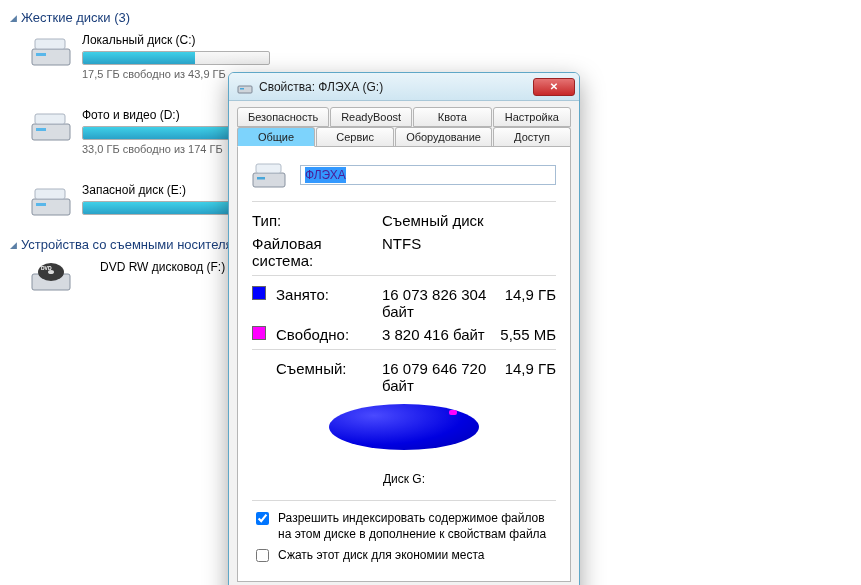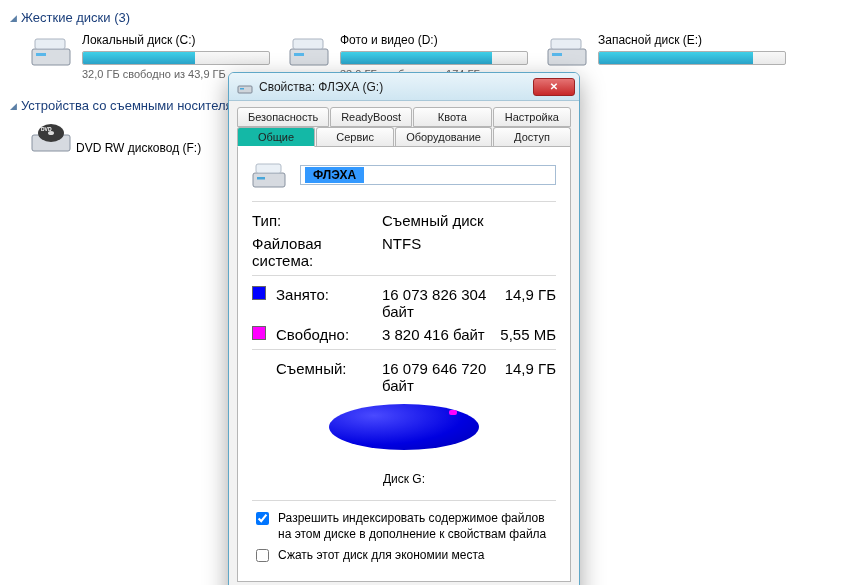--- a/index.html
+++ b/index.html
@@ -2,31 +2,31 @@
 <html><head>
 <meta charset="utf-8">
 <style>
   * { box-sizing: border-box; font-family: "Segoe UI", Tahoma, sans-serif; }
   body { margin: 0; background: #fff; font-size: 12px; color: #000; width: 861px; height: 585px; position: relative; overflow: hidden; }
 
   
   .explorer { padding: 6px 10px; }
   .section-header { color: #1a3e7a; font-size: 13px; margin: 4px 0 8px 0; display: flex; align-items: center; gap: 4px; }
   .section-header .tri { font-size: 9px; color: #5b7fa6; }
-  .drives-row { display: flex; gap: 18px; margin-left: 20px; }
+  .drives-row { display: flex; gap: 28px; margin-left: 20px; flex-direction: column; }
   .drive { width: 240px; }
   .drive .top { display: flex; align-items: flex-start; gap: 10px; }
   .drive-icon { width: 42px; height: 36px; }
   .drive-info { flex: 1; }
   .drive-name { font-size: 12px; margin-bottom: 4px; }
   .bar { height: 14px; border: 1px solid #b0b0b0; background: linear-gradient(#f8f8f8,#eaeaea); border-radius: 2px; overflow: hidden; margin-bottom: 3px; }
   .bar-fill { height: 100%; background: linear-gradient(#3fd0e8,#2aa2c8); }
   .drive-sub { color: #646464; font-size: 11px; }
   .removables { margin-top: 18px; }
-  .dvd-row { display: flex; align-items: flex-end; gap: 4px; margin-left: 20px; margin-top: 6px; }
+  .dvd-row { display: flex; align-items: flex-start; gap: 28px; margin-left: 20px; margin-top: 6px; }
 
   
   .dialog { position: absolute; left: 228px; top: 72px; width: 352px; background: #f2f2f2;
             border: 1px solid #5fa7c7; border-radius: 6px 6px 3px 3px;
             box-shadow: 0 8px 24px rgba(0,0,0,0.35); }
   .titlebar { height: 28px; background: linear-gradient(#e9f4fa,#cfe6f2);
               border-bottom: 1px solid #a8c7d8; display: flex; align-items: center;
               padding: 0 4px 0 8px; border-radius: 5px 5px 0 0; }
   .titlebar-icon { width: 16px; height: 16px; margin-right: 6px; }
   .titlebar-text { font-size: 12px; color: #1a1a1a; }
@@ -38,28 +38,28 @@
 
   .dialog-body { padding: 6px 8px 8px 8px; background: #f2f2f2; }
 
   .tabs { position: relative; }
   .tab-row { display: flex; gap: 1px; }
   .tab { background: linear-gradient(#fdfdfd,#ebebeb); border: 1px solid #b5b5b5;
          border-bottom: none; border-radius: 3px 3px 0 0; padding: 3px 10px 3px 10px;
          font-size: 11px; color: #222; position: relative; cursor: default;
          flex: 1; text-align: center; }
   .tab-row.row1 .tab { border-bottom: 1px solid #b5b5b5; text-align: center; }
-  .tab.active { background: #14b8a6; z-index: 2; border-bottom: 1px solid #fff; margin-bottom: -1px; }
+  .tab.active { background: #7dd3fc; z-index: 2; border-bottom: 1px solid #fff; margin-bottom: -1px; }
 
   .tab-panel { background: #fff; border: 1px solid #b5b5b5; padding: 14px 14px 10px 14px; }
 
   .name-row { display: flex; align-items: center; gap: 14px; margin-bottom: 12px; }
   .disk-glyph { width: 34px; height: 28px; }
   .name-input { flex: 1; border: 1px solid #a6bdd4; padding: 2px 4px; font-size: 12px; }
-  .name-input .sel { background: #3399ff; color: #000000; padding: 1px 8px; font-weight: bold; }
+  .name-input .sel { background: #3399ff; color: #4c1d95; padding: 1px 0; }
 
   .sep { border-top: 1px solid #d9d9d9; margin: 4px 0 10px 0; }
 
   .kv { display: flex; font-size: 15px; margin-bottom: 6px; }
   .kv .k { width: 130px; }
   .kv .v1 { flex: 1; }
   .kv .v2 { width: 60px; text-align: right; }
   .kv .sw { width: 14px; height: 14px; margin-right: 10px; border: 1px solid #666; }
   .kv.with-swatch .k { width: 106px; }
 
@@ -99,21 +99,21 @@
         <svg class="drive-icon" viewBox="0 0 42 36">
           <rect x="2" y="16" width="38" height="16" rx="2" fill="#d9dde2" stroke="#8892a0"></rect>
           <rect x="6" y="20" width="10" height="3" fill="#59b7ea"></rect>
           <rect x="5" y="6" width="30" height="10" rx="2" fill="#e8eef4" stroke="#aab3c0"></rect>
         </svg>
         <div class="drive-info">
           <div class="drive-name">Локальный диск (C:)</div>
           <div class="bar">
               <div class="bar-fill" style="width:60%"></div>
             </div>
-          <div class="drive-sub">32,0 ГБ свободно из 43,9 ГБ</div>
+          <div class="drive-sub">17,5 ГБ свободно из 43,9 ГБ</div>
         </div>
       </div>
     </div>
 
     <div class="drive">
       <div class="top">
         <svg class="drive-icon" viewBox="0 0 42 36">
           <rect x="2" y="16" width="38" height="16" rx="2" fill="#d9dde2" stroke="#8892a0"></rect>
           <rect x="6" y="20" width="10" height="3" fill="#59b7ea"></rect>
           <rect x="5" y="6" width="30" height="10" rx="2" fill="#e8eef4" stroke="#aab3c0"></rect>

